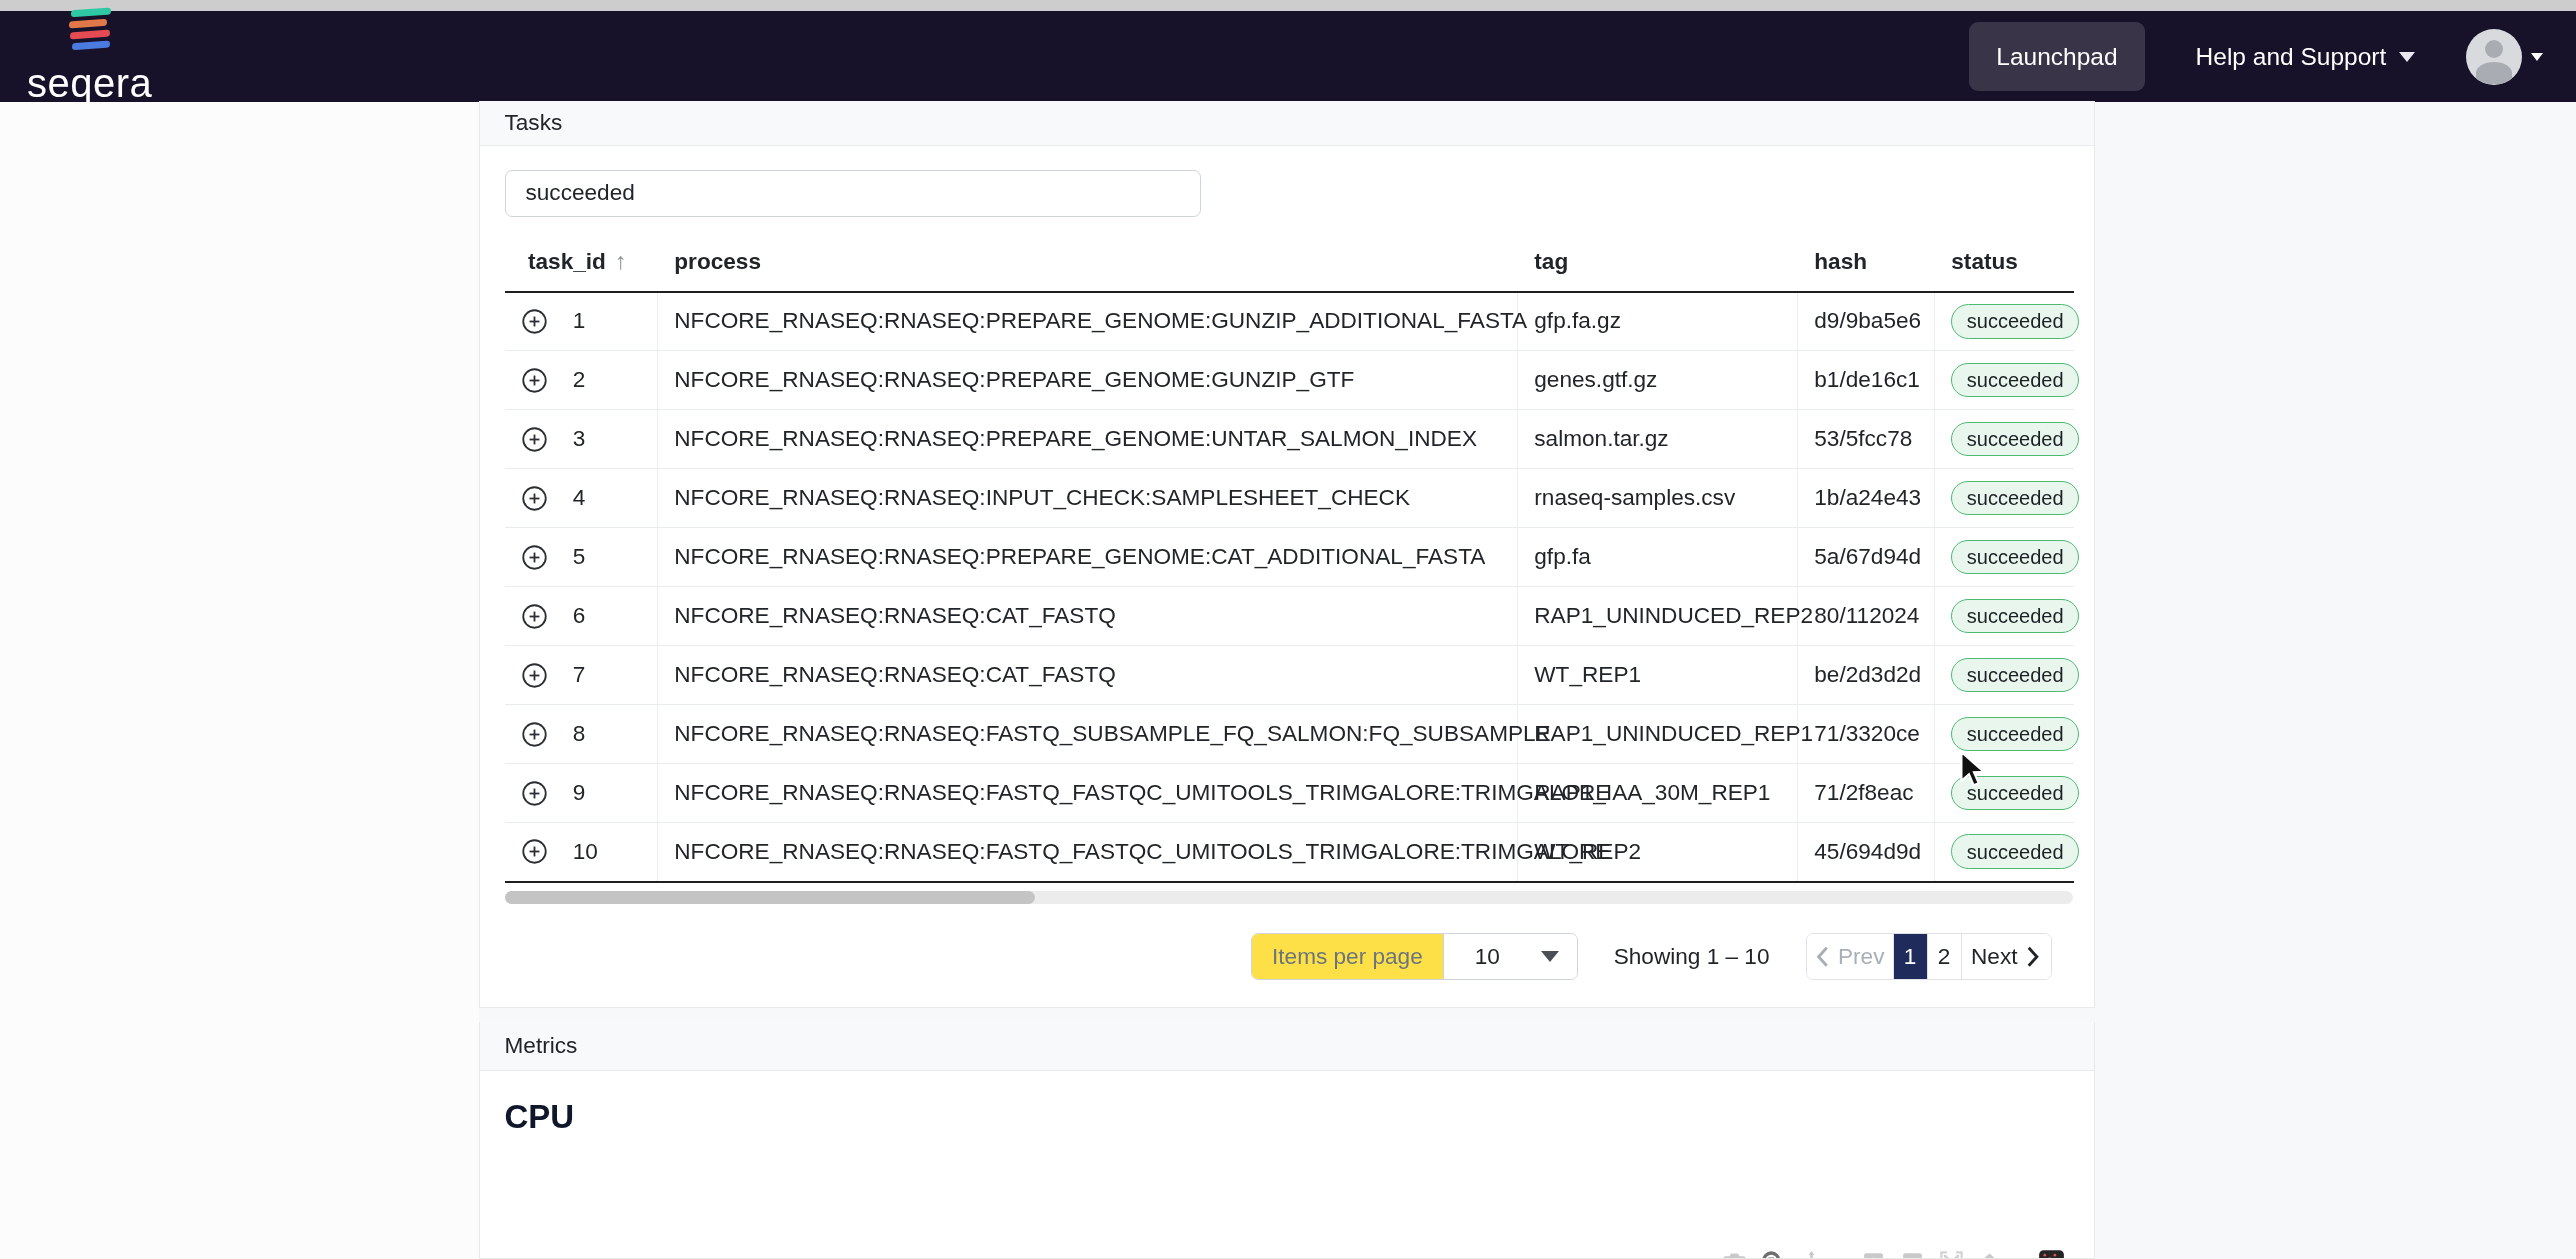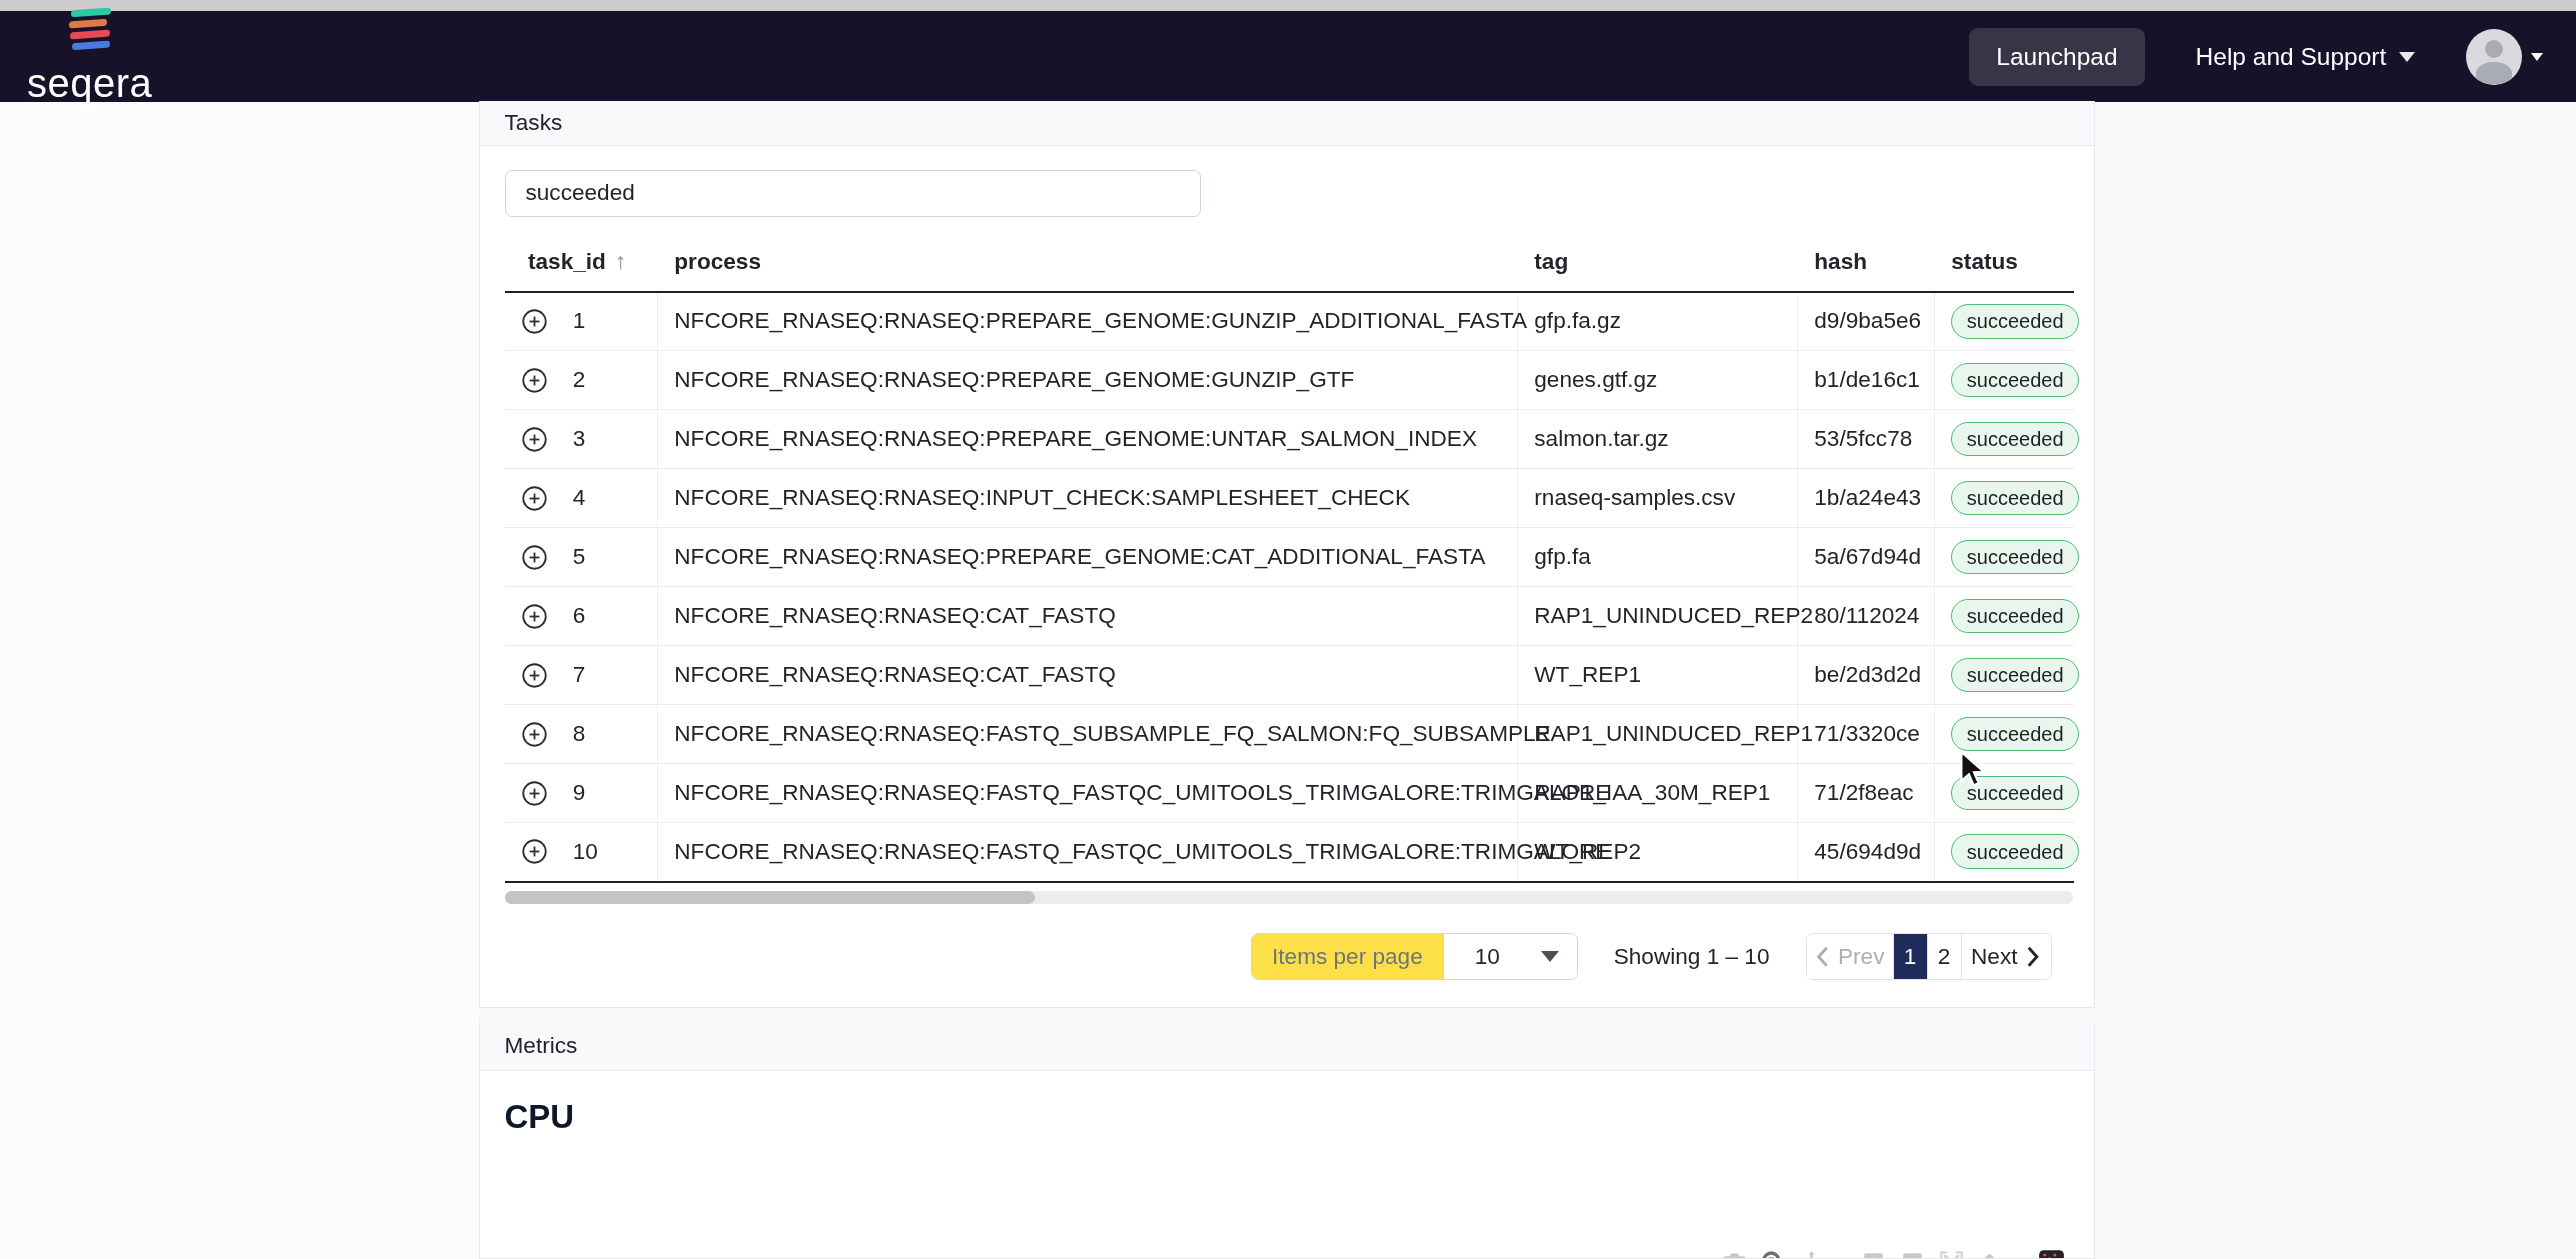--- a/index.html
+++ b/index.html
@@ -25,21 +25,21 @@
   .brand-icon { width:42px; height:42px; display:flex; flex-direction:column; justify-content:center; gap:3.6px; transform:skewY(-4deg); }
   .brand-icon .bar { height:7.2px; border-radius:4.5px; }
   .bar.t { background:#2ec9a4; width:40px; margin-left:1.8px; }
   .bar.o { background:#e0784a; width:38px; }
   .bar.r { background:#e44b52; width:40px; margin-left:0.9px; }
   .bar.b { background:#4b7ae0; width:38px; margin-left:2.7px; }
   .brand-text { color:#ffffff; font-size:40px; font-weight:500; letter-spacing:0.5px; }
   .nav-right { margin-left:auto; display:flex; align-items:center; gap:51px; }
   .launchpad-btn {
     background:#3a3448; color:#fff; font-size:24.5px; border:none; cursor:pointer;
-    border-radius:9px; padding:0 27px; height:58px; display:flex; align-items:center;
+    border-radius:9px; padding:0 27px; height:69px; display:flex; align-items:center;
     font-family:inherit;
   }
   .help-menu { display:flex; align-items:center; gap:12.7px; color:#fff; font-size:24.5px; cursor:pointer; }
   .caret-down { width:0; height:0; border-left:8.2px solid transparent; border-right:8.2px solid transparent; border-top:10px solid #e8e8ee; }
   .avatar-group { display:flex; align-items:center; gap:9px; cursor:pointer; }
   .avatar { width:56px; height:56px; border-radius:50%; background:#d8dade; position:relative; overflow:hidden; }
   .avatar .head { position:absolute; top:11px; left:19px; width:18px; height:18px; border-radius:50%; background:#a9adb3; }
   .avatar .body { position:absolute; top:33px; left:10px; width:36px; height:22px; border-radius:50% 50% 0 0; background:#a9adb3; }
   .avatar-group .caret-down { border-top-color:#ffffff; border-left-width:6.3px; border-right-width:6.3px; border-top-width:8.2px; }
 

